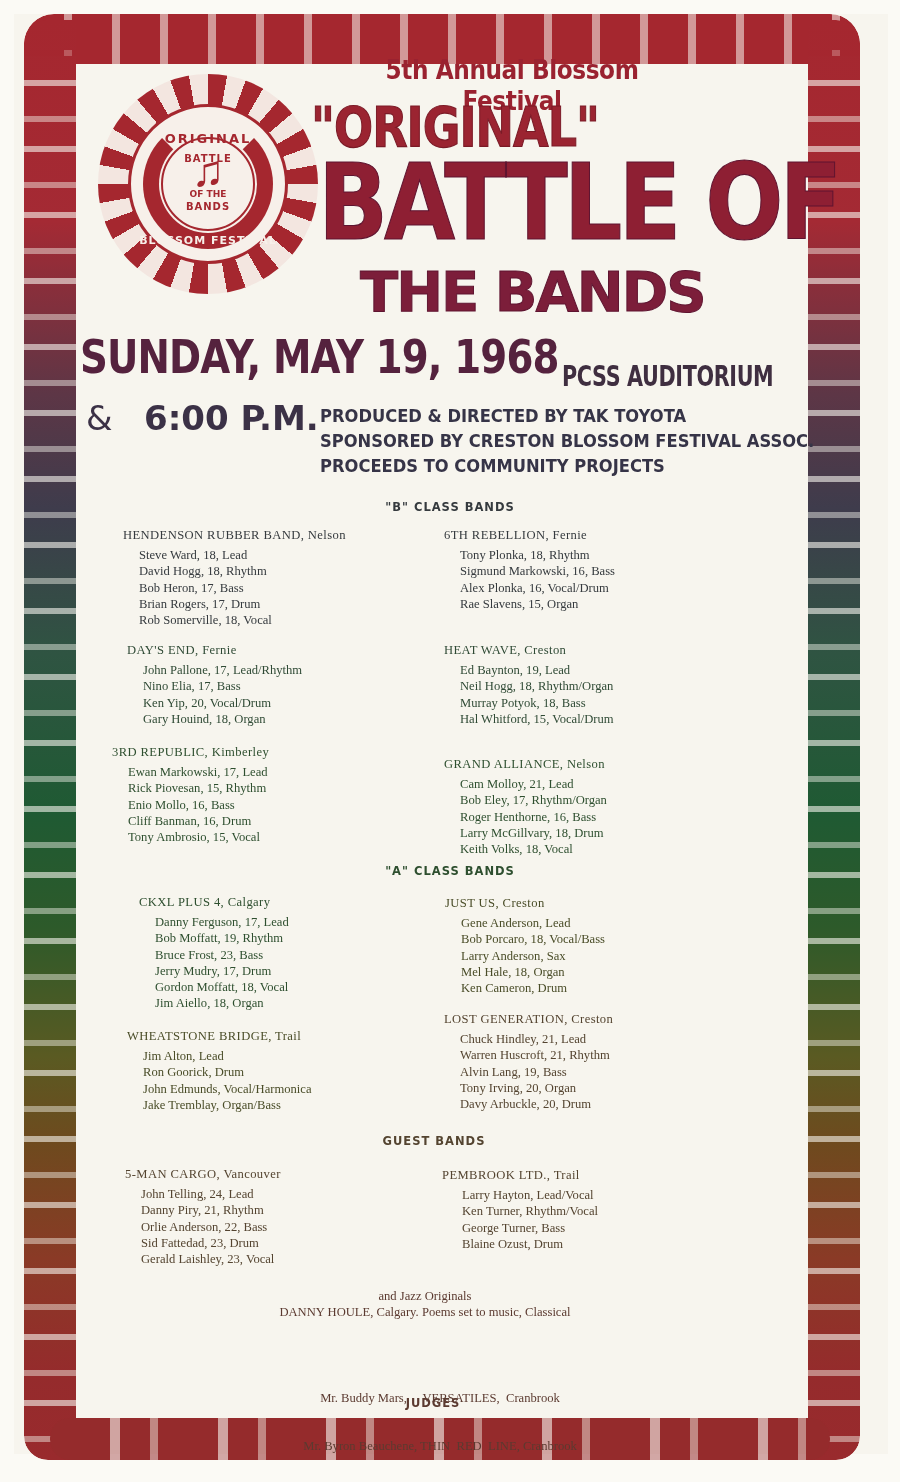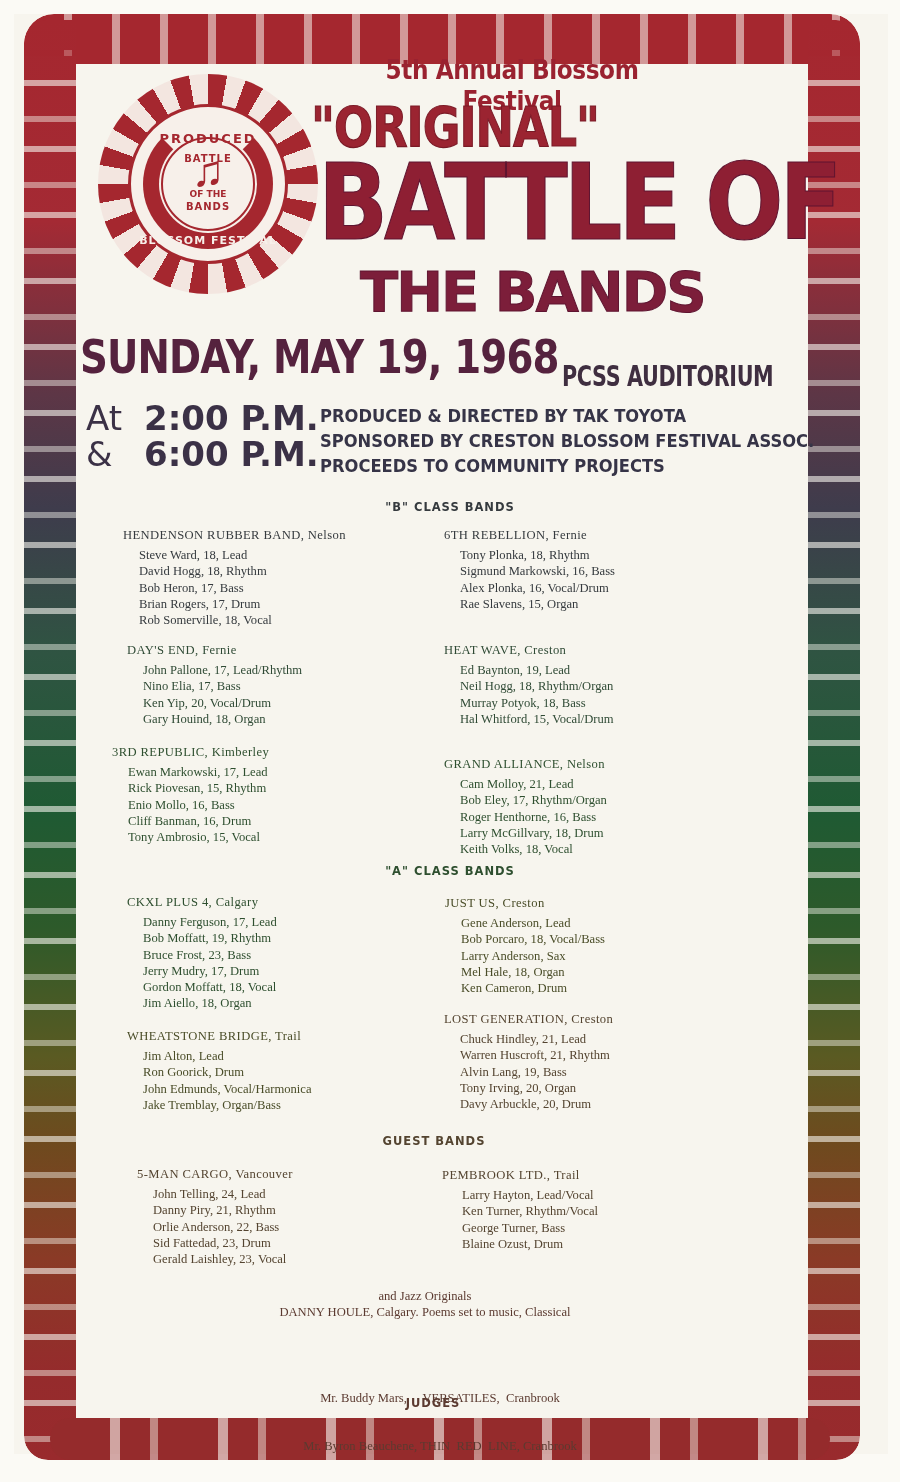--- a/index.html
+++ b/index.html
@@ -168,41 +168,37 @@
 <div class="border-right"></div>
 <div class="border-bottom"></div>
 <div class="content-bg"></div>
 
 <div class="emblem">
   <div class="petals"></div>
   <div class="ring">
     <div class="ring-band"></div>
     <div class="inner"></div>
     <div class="figure">♫</div>
-    <div class="txt t-creston">PRODUCED</div>
+    <div class="txt t-creston">ORIGINAL</div>
     <div class="txt t-battle">BATTLE</div>
     <div class="txt t-ofthe">OF THE</div>
     <div class="txt t-bands">BANDS</div>
     <div class="txt t-blossom">BLOSSOM FESTIVAL</div>
   </div>
 </div>
 
 <div class="festival">5th Annual Blossom Festival</div>
 <div class="original">"ORIGINAL"</div>
 <div class="battle">BATTLE OF</div>
 <div class="thebands">THE BANDS</div>
 
 <div class="date">SUNDAY, MAY 19, 1968</div>
 <div class="venue">PCSS AUDITORIUM</div>
 
 <div class="times">
-  <div class="row">
-    <span class="pre">At</span>
-    <span>2:00 P.M.</span>
-  </div>
   <div class="row">
     <span class="pre">&amp;</span>
     <span>6:00 P.M.</span>
   </div>
 </div>
 
 <div class="credits">
   <div>PRODUCED &amp; DIRECTED BY TAK TOYOTA</div>
   <div>SPONSORED BY CRESTON BLOSSOM FESTIVAL ASSOC.</div>
   <div>PROCEEDS TO COMMUNITY PROJECTS</div>
@@ -253,21 +249,21 @@
   <span class="name">GRAND ALLIANCE, Nelson</span>
   <span class="member">Cam Molloy, 21, Lead</span>
   <span class="member">Bob Eley, 17, Rhythm/Organ</span>
   <span class="member">Roger Henthorne, 16, Bass</span>
   <span class="member">Larry McGillvary, 18, Drum</span>
   <span class="member">Keith Volks, 18, Vocal</span>
 </div>
 
 <div class="sect-title c3" style="top:864px;">"A" CLASS BANDS</div>
 
-<div class="band c3" style="left:127px; top:894px;">
+<div class="band c3" style="left:139px; top:894px;">
   <span class="name">CKXL PLUS 4, Calgary</span>
   <span class="member">Danny Ferguson, 17, Lead</span>
   <span class="member">Bob Moffatt, 19, Rhythm</span>
   <span class="member">Bruce Frost, 23, Bass</span>
   <span class="member">Jerry Mudry, 17, Drum</span>
   <span class="member">Gordon Moffatt, 18, Vocal</span>
   <span class="member">Jim Aiello, 18, Organ</span>
 </div>
 <div class="band c4" style="left:445px; top:895px;">
   <span class="name">JUST US, Creston</span>
@@ -289,21 +285,21 @@
   <span class="name">LOST GENERATION, Creston</span>
   <span class="member">Chuck Hindley, 21, Lead</span>
   <span class="member">Warren Huscroft, 21, Rhythm</span>
   <span class="member">Alvin Lang, 19, Bass</span>
   <span class="member">Tony Irving, 20, Organ</span>
   <span class="member">Davy Arbuckle, 20, Drum</span>
 </div>
 
 <div class="sect-title c5" style="top:1134px; width:868px;">GUEST BANDS</div>
 
-<div class="band c5" style="left:137px; top:1166px;">
+<div class="band c5" style="left:125px; top:1166px;">
   <span class="name">5-MAN CARGO, Vancouver</span>
   <span class="member">John Telling, 24, Lead</span>
   <span class="member">Danny Piry, 21, Rhythm</span>
   <span class="member">Orlie Anderson, 22, Bass</span>
   <span class="member">Sid Fattedad, 23, Drum</span>
   <span class="member">Gerald Laishley, 23, Vocal</span>
 </div>
 <div class="band c5" style="left:442px; top:1167px;">
   <span class="name">PEMBROOK LTD., Trail</span>
   <span class="member" style="padding-left:20px;">Larry Hayton, Lead/Vocal</span>

